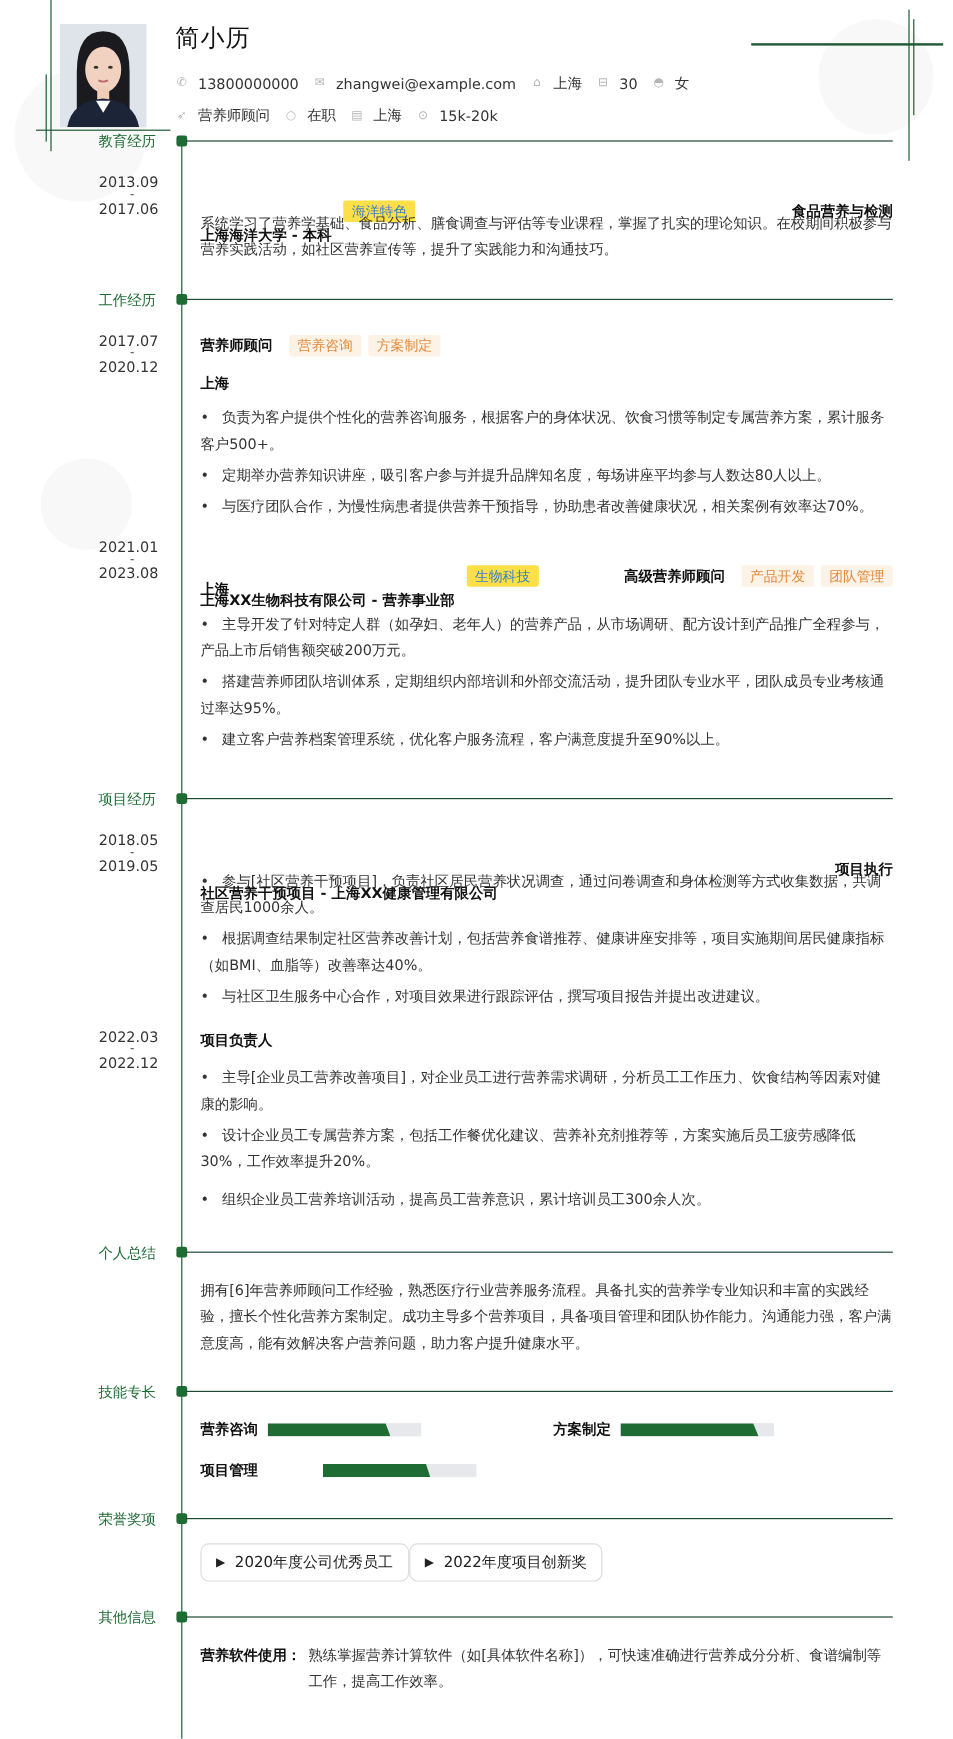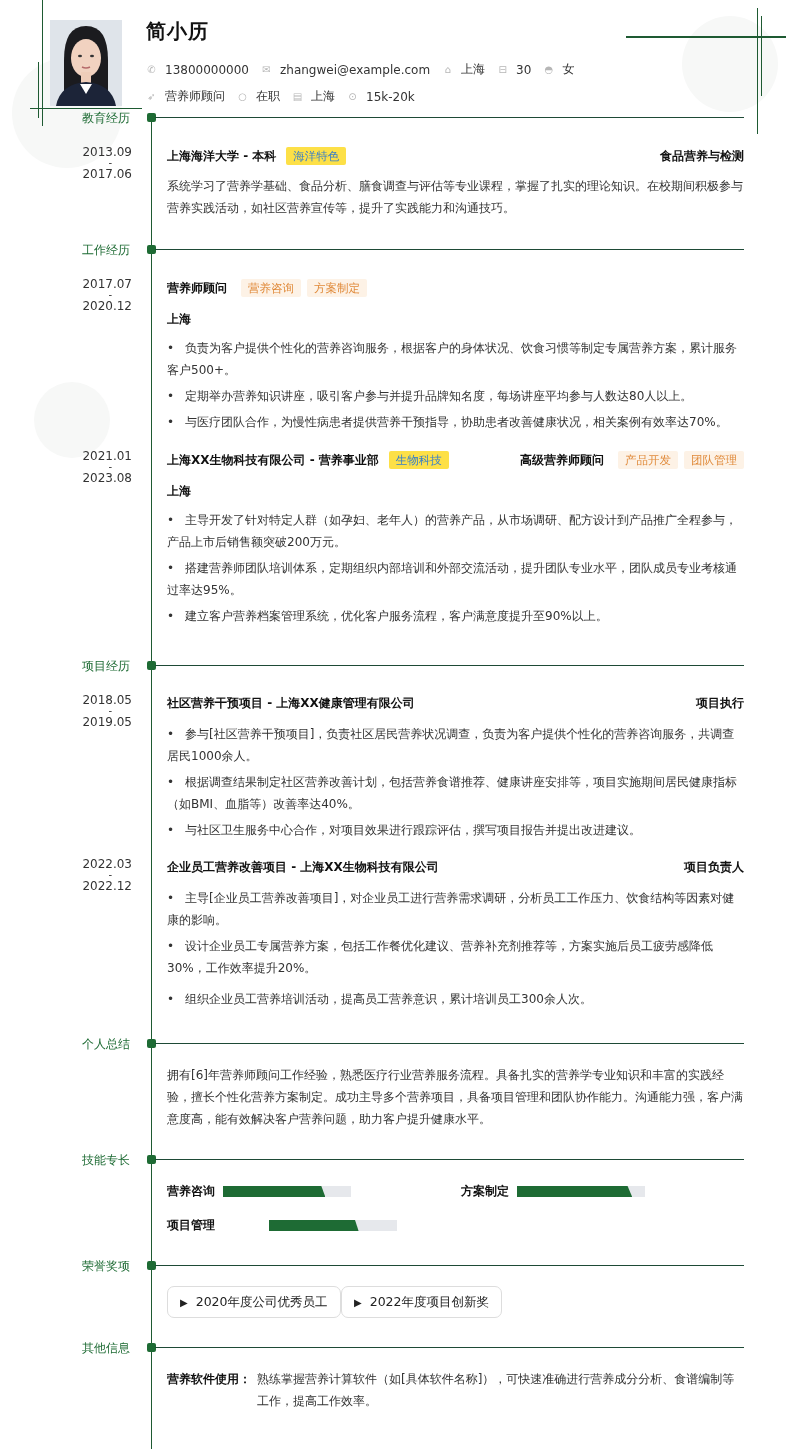--- a/index.html
+++ b/index.html
@@ -5,37 +5,37 @@
   * { box-sizing: border-box; margin: 0; padding: 0; }
   html, body { width: 794px; height: 1449px; background: #fff; overflow: hidden; }
   body { font-family: "DejaVu Sans", "Liberation Sans", sans-serif; color: #222; position: relative; font-size: 12px; }
 
   
   .deco-circle { position: absolute; border-radius: 50%; background: #f7f8f7; }
   .deco-line { position: absolute; background: #1e5a32; }
 
   
   .avatar { position: absolute; left: 50px; top: 20px; width: 72px; height: 86px; background: #dde3ea; overflow: hidden; }
-  .name { position: absolute; left: 146px; top: 18px; font-size: 20px; font-weight: 700; color: #111; letter-spacing: 1px; }
+  .name { position: absolute; left: 146px; top: 18px; font-size: 20px; font-weight: 400; color: #111; letter-spacing: 1px; }
   .info-row { position: absolute; left: 146px; display: flex; align-items: center; font-size: 12px; color: #333; }
   .info-row .it { display: flex; align-items: center; margin-right: 12px; }
   .info-row .ic { width: 11px; height: 11px; margin-right: 8px; color: #b6b6b6; display: inline-flex; align-items: center; justify-content: center; font-size: 10px; }
 
   
   .timeline { position: absolute; left: 151px; top: 118px; width: 1px; height: 1331px; background: #1e5a32; }
   .section-title { position: absolute; left: 60px; width: 70px; text-align: right; font-size: 12px; color: #1e6b34; font-weight: 500; }
   .section-dot { position: absolute; left: 147px; width: 9px; height: 9px; background: #1e6b34; border-radius: 2px; }
   .section-rule { position: absolute; left: 155px; width: 589px; height: 1px; background: #1e4a36; }
 
   .date { position: absolute; left: 70px; width: 62px; text-align: right; font-size: 12px; color: #333; line-height: 14px; }
   .date .dash { display: block; text-align: right; padding-right: 20px; font-size: 10px; line-height: 8px; }
 
   .entry-head { position: absolute; left: 167px; width: 577px; display: flex; align-items: center; justify-content: space-between; }
   .entry-head .l, .entry-head .r { display: flex; align-items: center; }
-  .entry-title { font-size: 12px; font-weight: bold; color: #111; }
+  .entry-title { font-size: 12px; font-weight: bold; color: #111; margin-top: 41px; }
   .role { font-size: 12px; font-weight: bold; color: #111; margin-right: 8px; }
   .tag { font-size: 11.5px; padding: 1px 7px; border-radius: 2px; margin-left: 6px; line-height: 16px; }
   .tag.blue { background: #fde047; color: #3a7fc8; margin-left: 10px; }
   .tag.orange { background: #fdf2e6; color: #e08a3a; }
 
   .sub { position: absolute; left: 167px; font-size: 12px; font-weight: bold; color: #111; }
   .para { position: absolute; left: 167px; width: 577px; font-size: 12px; color: #333; line-height: 22px; }
   .bullet { position: absolute; left: 167px; width: 577px; font-size: 12px; color: #333; line-height: 22px; }
   .bullet::before { content: "•"; display: inline-block; width: 18px; color: #333; }
 
@@ -176,29 +176,26 @@
 
 <div class="date" style="top:693px;"><span>2018.05</span><span class="dash">-</span><span>2019.05</span></div>
 <div class="entry-head" style="top:695px;">
   <div class="l">
       <span class="entry-title">社区营养干预项目 - 上海XX健康管理有限公司</span>
     </div>
   <div class="r">
       <span class="role" style="margin-right:0">项目执行</span>
     </div>
 </div>
-<div class="bullet" style="top:723px;">参与[社区营养干预项目]，负责社区居民营养状况调查，负责为客户提供个性化的营养咨询服务，共调查居民1000余人。</div>
+<div class="bullet" style="top:723px;">参与[社区营养干预项目]，负责社区居民营养状况调查，通过问卷调查和身体检测等方式收集数据，共调查居民1000余人。</div>
 <div class="bullet" style="top:771px;">根据调查结果制定社区营养改善计划，包括营养食谱推荐、健康讲座安排等，项目实施期间居民健康指标（如BMI、血脂等）改善率达40%。</div>
 <div class="bullet" style="top:819px;">与社区卫生服务中心合作，对项目效果进行跟踪评估，撰写项目报告并提出改进建议。</div>
 
 <div class="date" style="top:857px;"><span>2022.03</span><span class="dash">-</span><span>2022.12</span></div>
 <div class="entry-head" style="top:859px;">
-  <div class="l">
-      <span class="entry-title">企业员工营养改善项目 - 上海XX生物科技有限公司</span>
-    </div>
   <div class="r">
       <span class="role" style="margin-right:0">项目负责人</span>
     </div>
 </div>
 <div class="bullet" style="top:887px;">主导[企业员工营养改善项目]，对企业员工进行营养需求调研，分析员工工作压力、饮食结构等因素对健康的影响。</div>
 <div class="bullet" style="top:935px;">设计企业员工专属营养方案，包括工作餐优化建议、营养补充剂推荐等，方案实施后员工疲劳感降低30%，工作效率提升20%。</div>
 <div class="bullet" style="top:988px;">组织企业员工营养培训活动，提高员工营养意识，累计培训员工300余人次。</div>
 
 <div class="section-title" style="top:1036px;">个人总结</div>
 <div class="section-dot" style="top:1039px;"></div>

